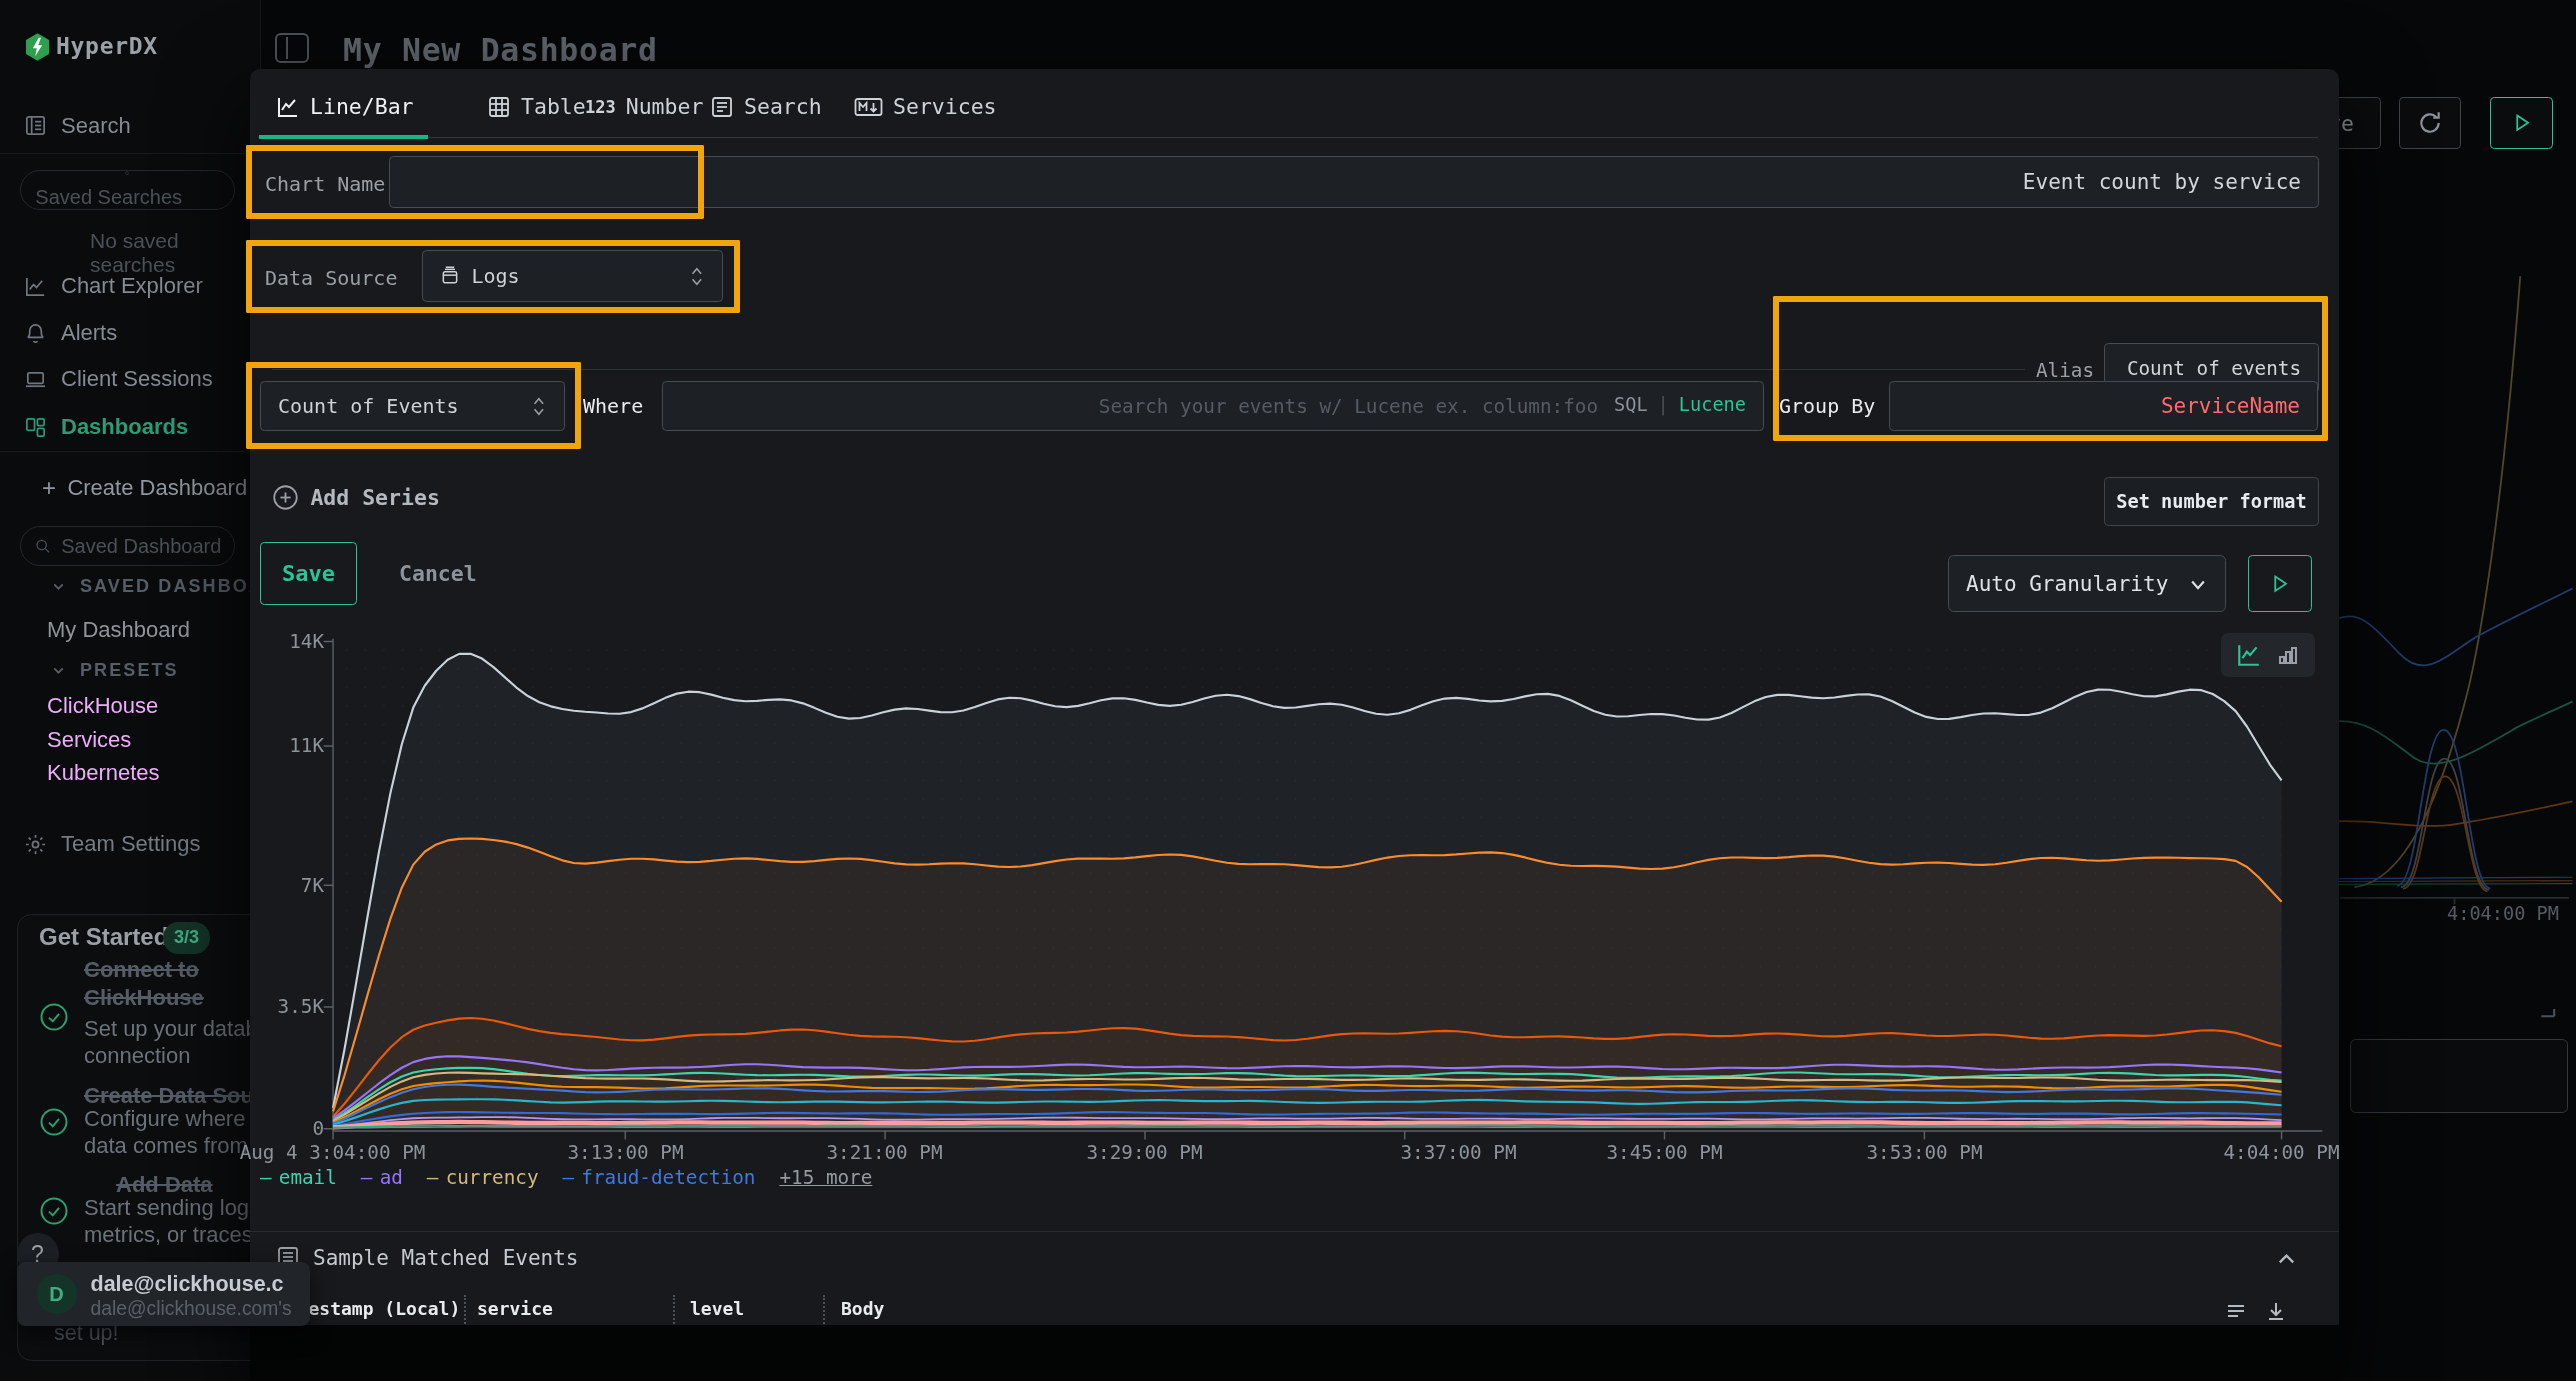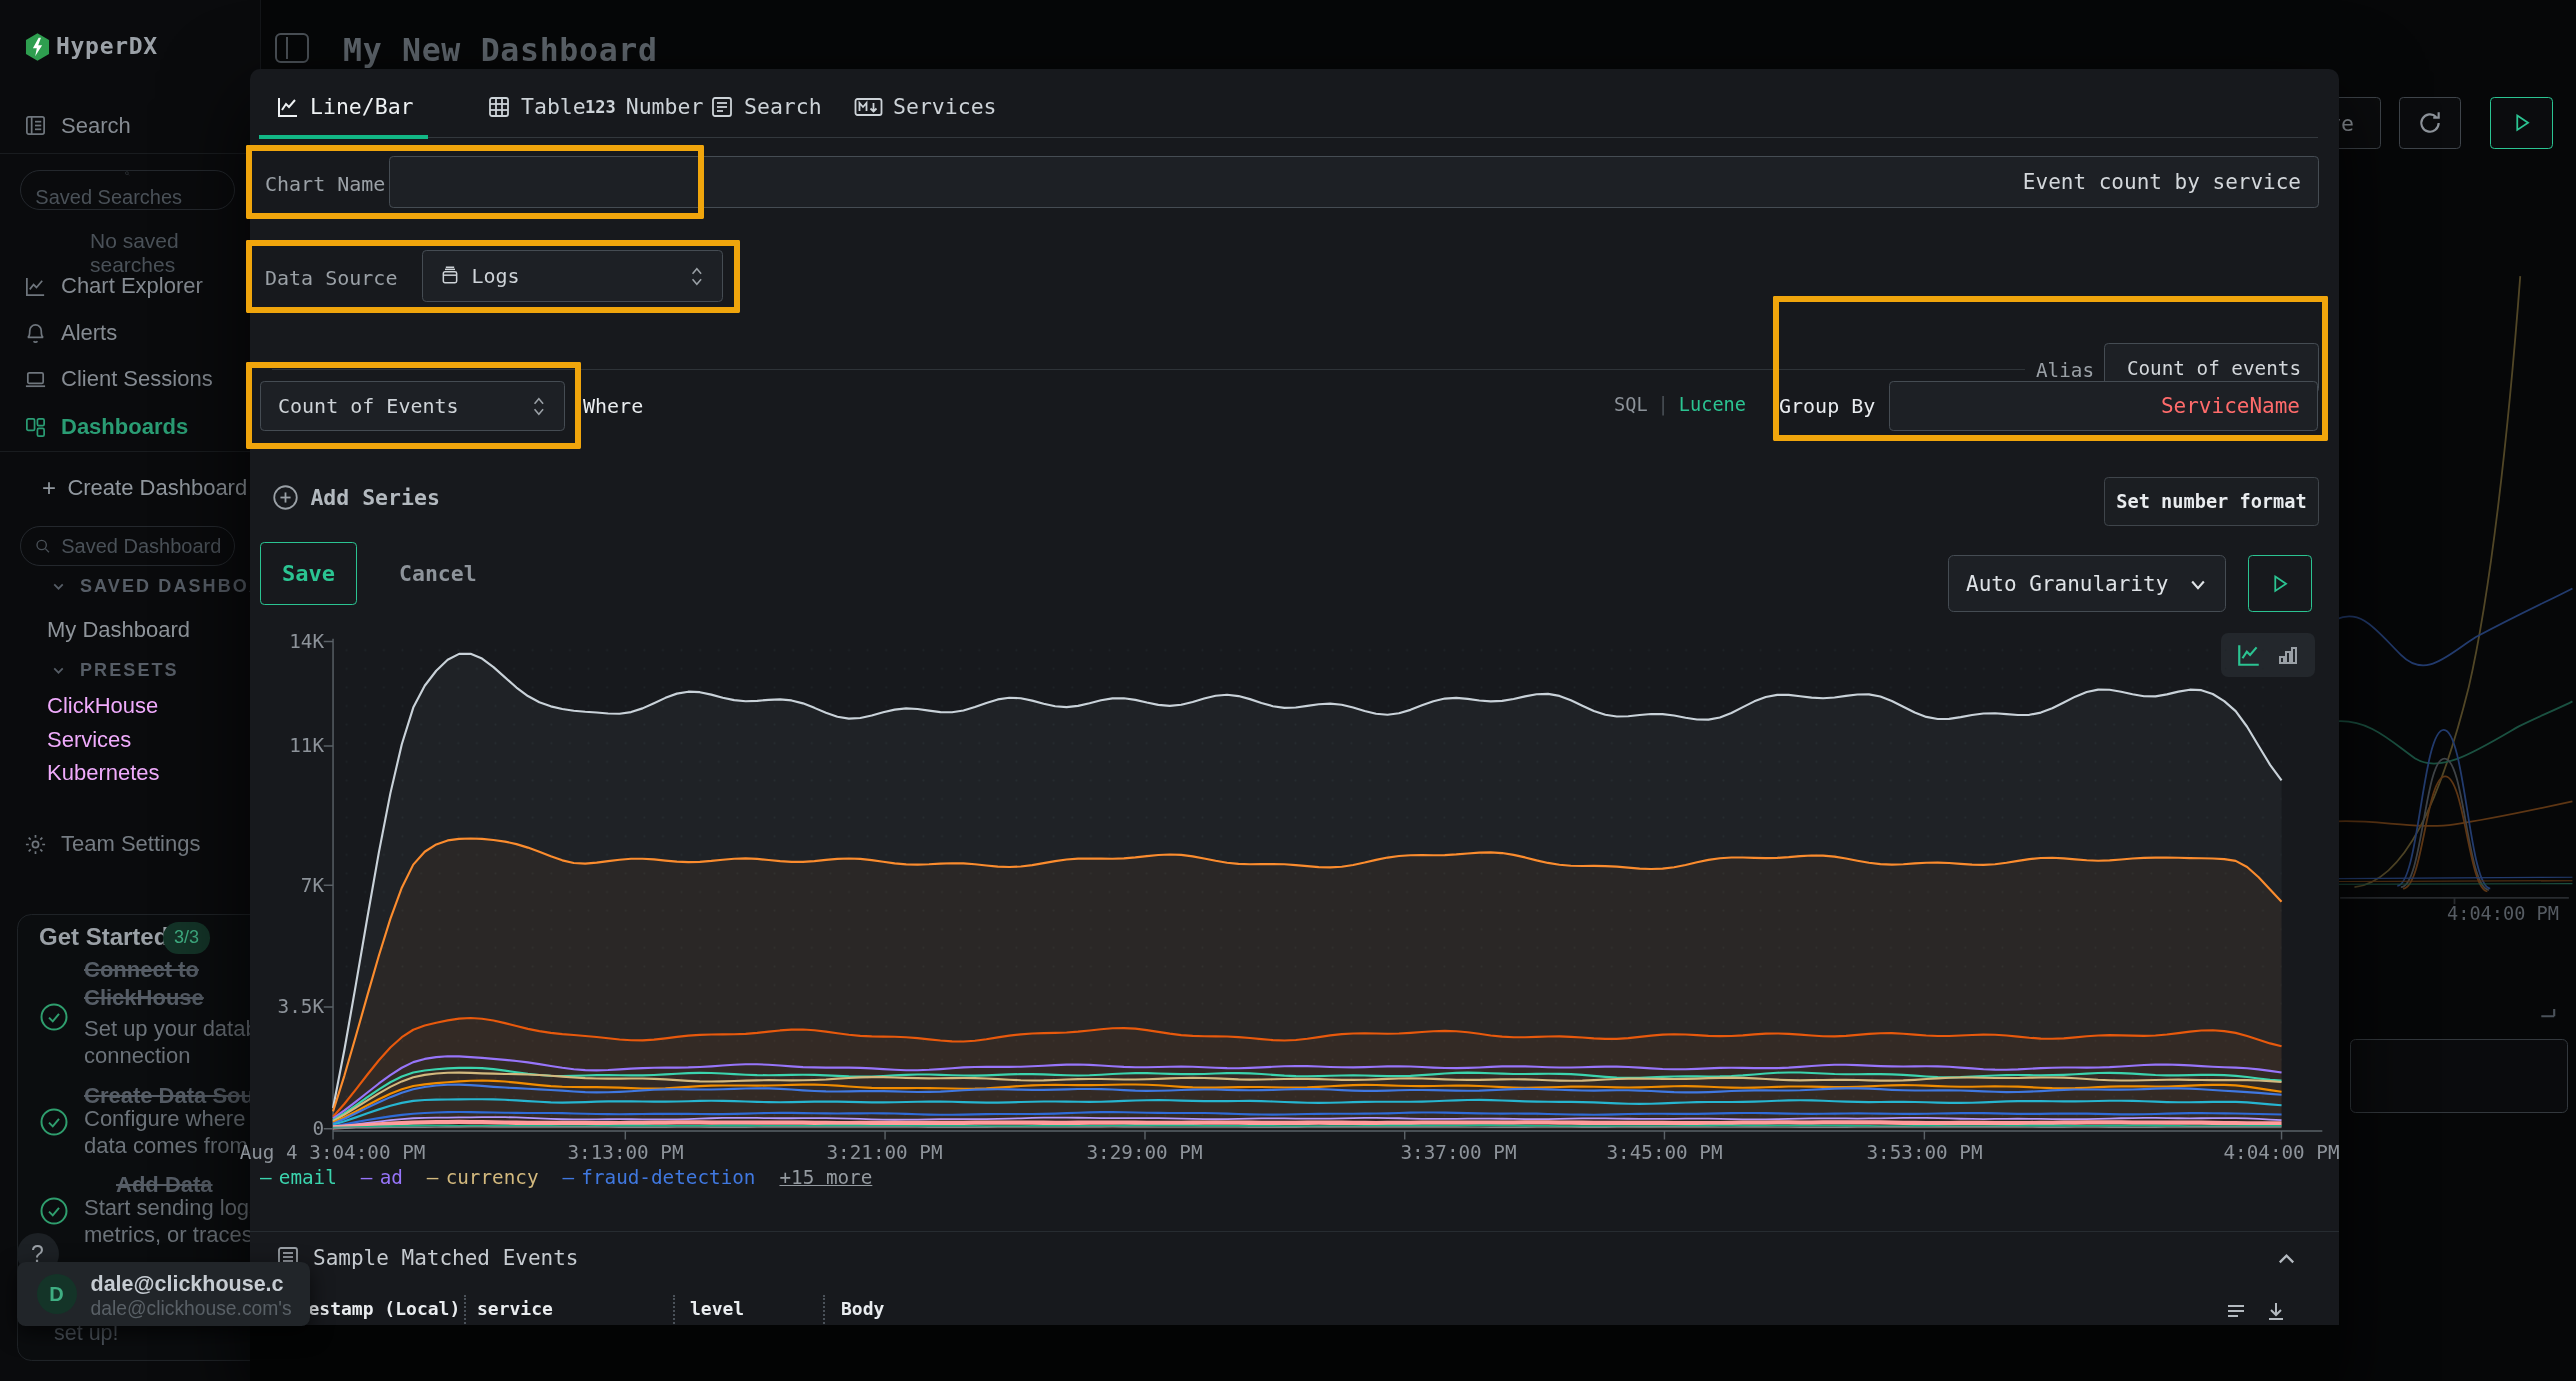--- a/index.html
+++ b/index.html
@@ -37,21 +37,21 @@
   .nav-row{left:0;width:261px;height:46px;display:flex;align-items:center;}
   .nav-ic{position:absolute;left:24px;width:23px;height:23px;color:#6f767d;}
   .nav-tx{position:absolute;left:61px;font-size:22px;color:#858b92;}
   .nav-tx.active{color:#2a9d74;font-weight:bold;}
   .section-lbl{font-size:18px;letter-spacing:2.1px;color:#565d66;font-weight:600;}
   .plain-item{font-size:22px;color:#f0abfc;}
 
   
   #gs-card{position:absolute;left:16.5px;top:914px;width:293px;height:447px;border:1.4px solid #1f2327;border-radius:14.3px;background:#0b0d0f;z-index:5;}
   .gs-title{left:39px;top:923px;font-size:24px;font-weight:bold;color:#9aa0a6;}
-  .gs-badge{left:163px;top:922px;width:47px;height:31.5px;border-radius:15.7px;background:#143428;color:#3fae82;font-size:18px;font-weight:normal;display:flex;align-items:center;justify-content:center;}
+  .gs-badge{left:163px;top:922px;width:47px;height:31.5px;border-radius:15.7px;background:#143428;color:#3fae82;font-size:18px;font-weight:bold;display:flex;align-items:center;justify-content:center;}
   .gs-item-title{left:84px;width:228px;font-size:22px;font-weight:bold;color:#565d66;text-decoration:line-through;line-height:28px;white-space:normal;}
   .gs-item-sub{left:84px;width:228px;font-size:22px;color:#6c737a;line-height:26.5px;}
   .gs-check{left:39px;width:30px;height:30px;color:#2f9e6e;}
   .gs-frag{left:54px;top:1321px;font-size:21.5px;color:#4d545c;}
   .help-circle{left:16.5px;top:1233px;width:42px;height:42px;border-radius:50%;background:#1c2024;color:#9aa0a6;font-size:23px;display:flex;align-items:center;justify-content:center;z-index:50;}
   #user-chip{position:absolute;left:16.5px;top:1262px;width:293px;height:64px;border-radius:8.6px;background:#212529;box-shadow:0 7.2px 21.5px rgba(0,0,0,.65);z-index:50;overflow:hidden;}
   .avatar{position:absolute;left:20px;top:12px;width:40px;height:40px;border-radius:50%;background:#143428;color:#3fae82;font-size:20px;font-weight:bold;display:flex;align-items:center;justify-content:center;font-family:"Liberation Sans",sans-serif;}
   .chip-email{position:absolute;left:74px;top:10px;font-size:21.5px;font-weight:bold;color:#c6ccd2;font-family:"Liberation Sans",sans-serif;white-space:nowrap;}
   .chip-ws{position:absolute;left:74px;top:36px;font-size:19.3px;color:#596066;font-family:"Liberation Sans",sans-serif;white-space:nowrap;}
 
@@ -325,20 +325,21 @@
   <input class="abs tinput" style="left: 2104px; top: 343px; width: 215px; height: 50px; font-size: 19.3px;" value="Count of events">
 
   <div class="abs select" style="left:260px;top:381px;width:305px;height:50px;">
     <span>Count of Events</span>
     <svg class="updown" width="15.7" height="23" viewBox="0 0 22 32" fill="none" stroke="currentColor" stroke-width="2.2">
         <polyline points="5,12 11,5 17,12"></polyline>
         <polyline points="5,20 11,27 17,20"></polyline>
       </svg>
   </div>
   <div class="abs fld-label-strong" style="left:583px;top:394px;">Where</div>
+  <input class="abs tinput" style="left: 662px; top: 381px; width: 1102px; height: 50px; font-size: 19.3px; padding-right: 165px;" placeholder="Search your events w/ Lucene ex. column:foo">
   <div class="abs" style="left:1614px;top:394px;display:flex;gap:10px;font-size:18.6px;">
     <span style="color:#8d939a;">SQL</span>
     <span style="color:#495057;">|</span>
     <span style="color:#2bc492;">Lucene</span>
   </div>
   <div class="abs fld-label-strong" style="left:1779px;top:394px;">Group By</div>
   <input class="abs tinput" style="left: 1889px; top: 381px; width: 429px; height: 50px; color: rgb(255, 107, 107);" value="ServiceName">
 
   <div class="abs link-row" style="left:272px;top:484px;">
     <svg width="27" height="27" viewBox="0 0 24 24" fill="none" stroke="#9aa0a6" stroke-width="1.6">

